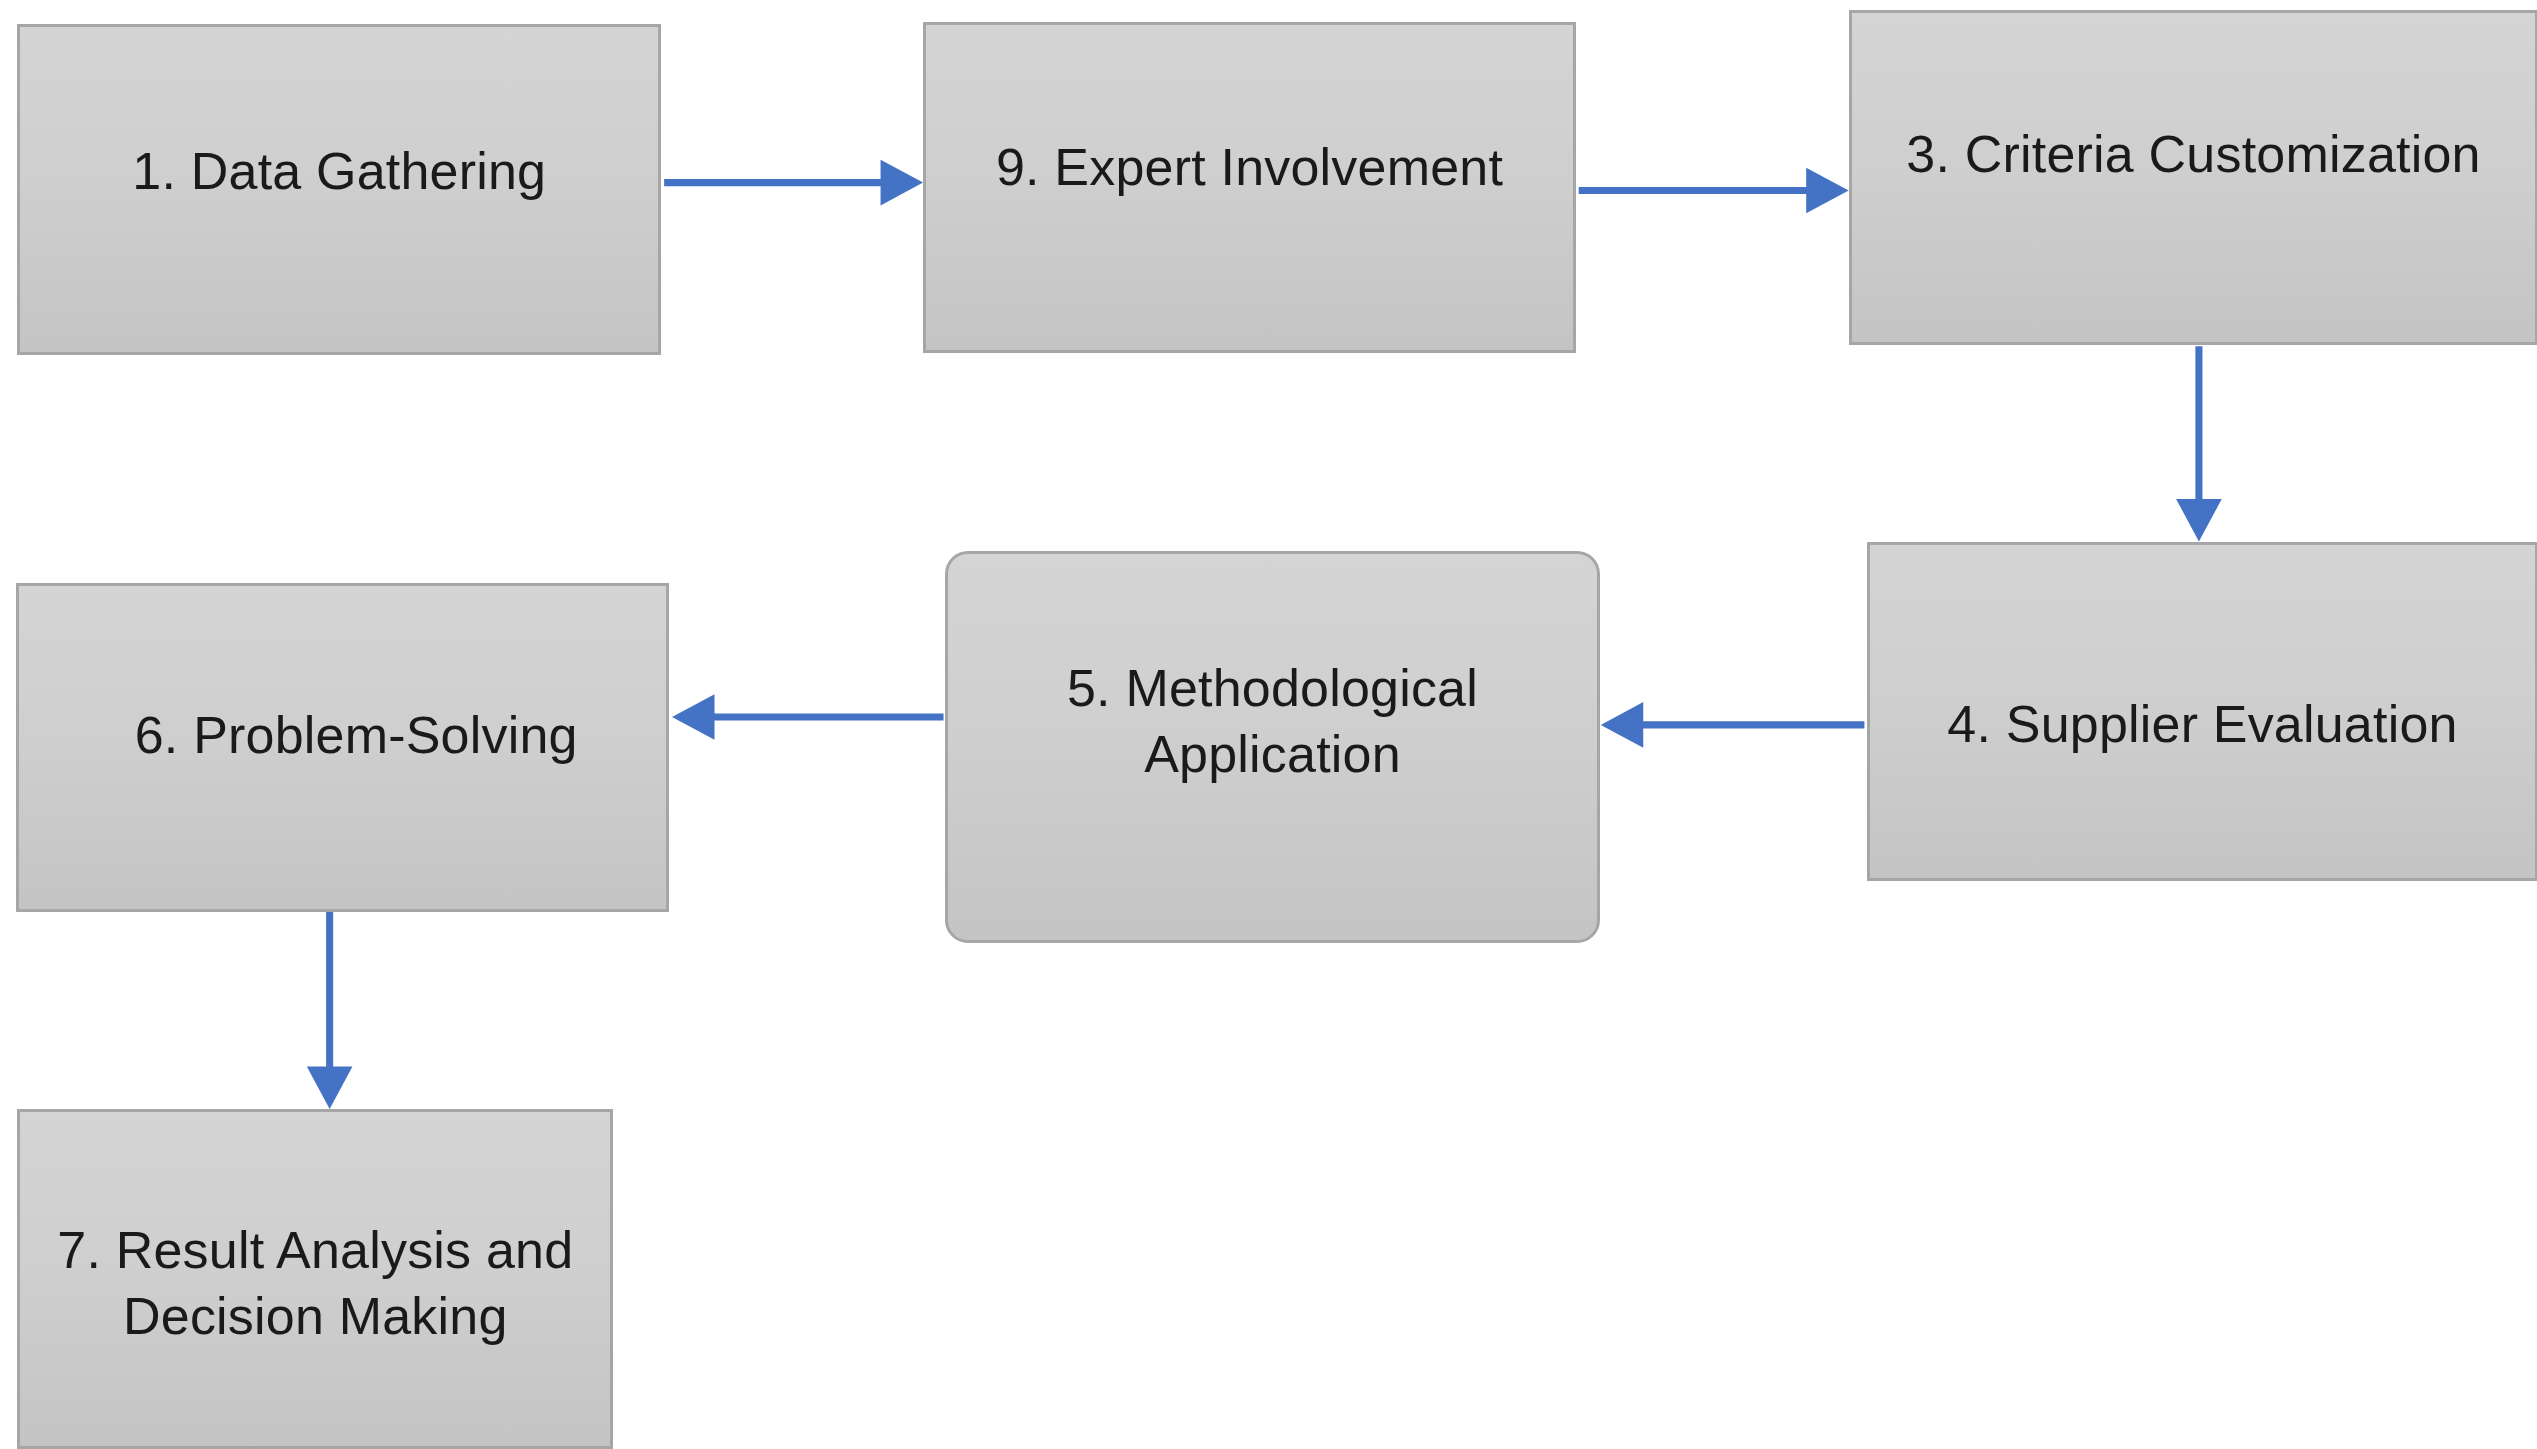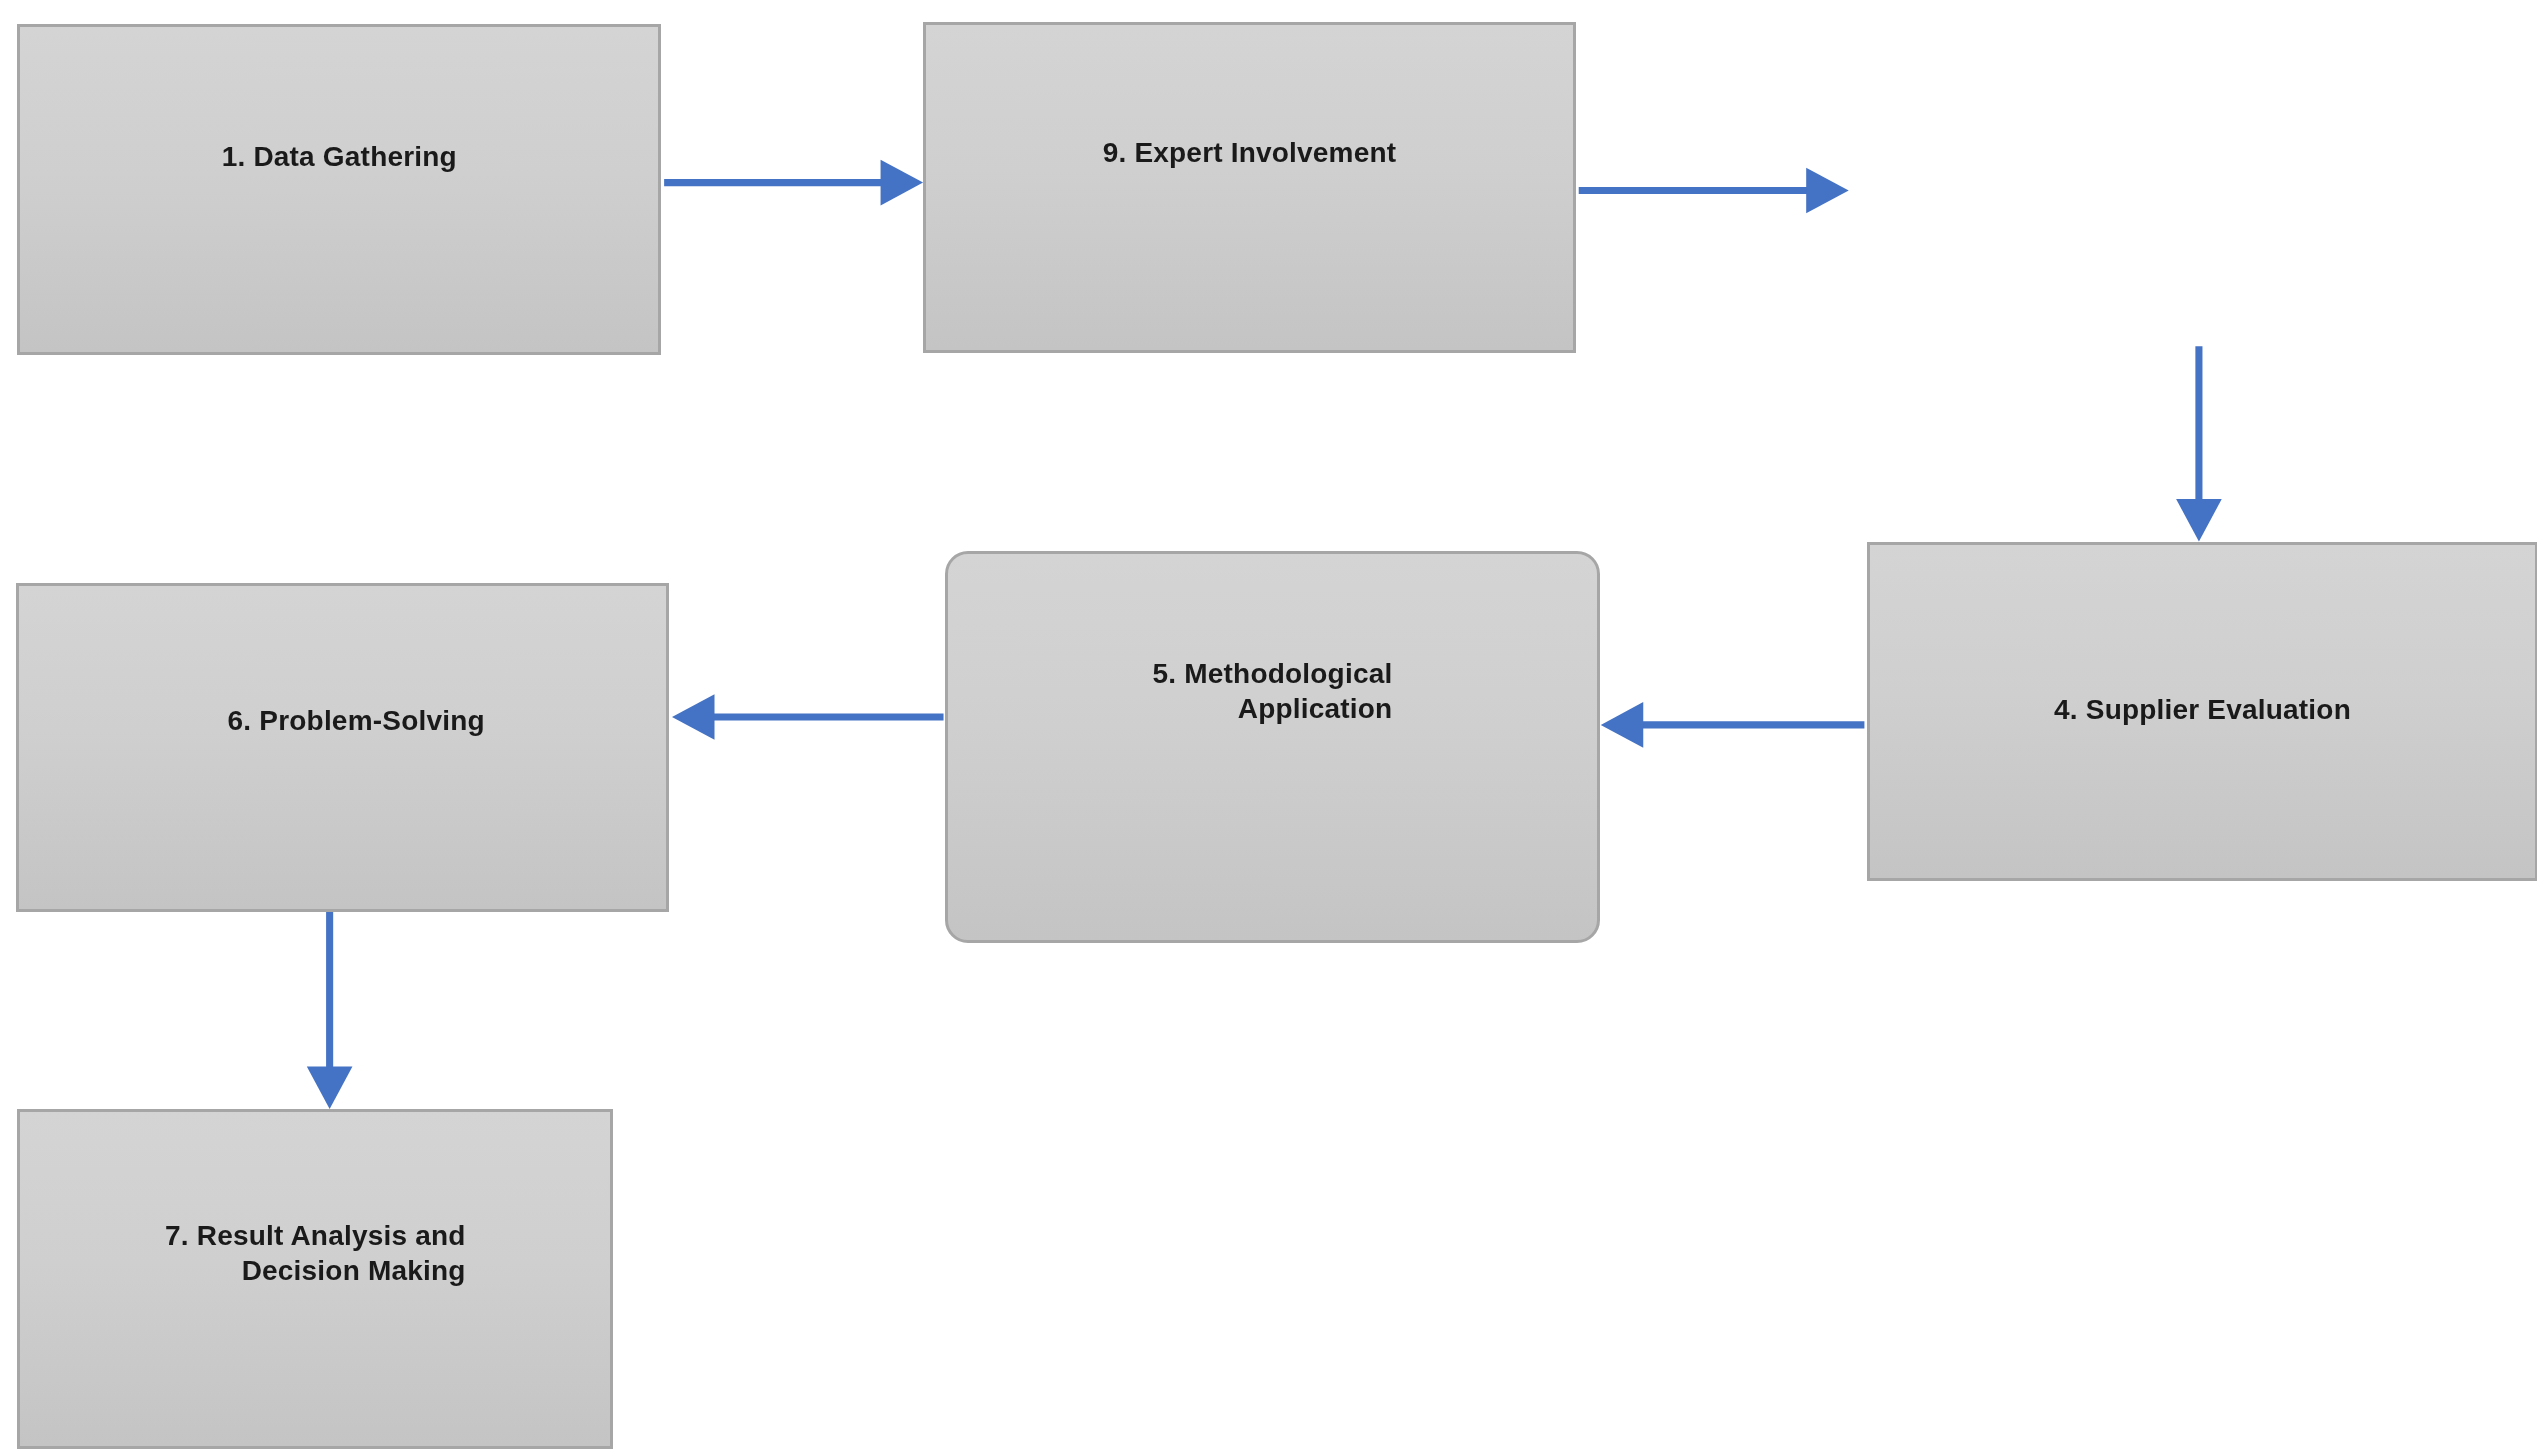--- a/index.html
+++ b/index.html
@@ -19,24 +19,24 @@
   .node {
     position: absolute;
     box-sizing: border-box;
     border: 3.9px solid #a6a6a6;
     background: linear-gradient(to bottom, #d4d4d4 0%, #cfcfcf 45%, #c4c4c4 100%);
     display: flex;
     justify-content: center;
   }
   .node .node-label {
     color: #1a1a1a;
-    font-size: 28px;
+    font-size: 52px;
     line-height: 1.26;
-    text-align: right;
-    font-weight: 700;
+    text-align: center;
+    font-weight: 400;
     letter-spacing: 0.2px;
     white-space: pre-line;
     padding: 0 14px;
   }
   
   .n1 .node-label { margin-top: 112px; }
   .n2 .node-label { margin-top: 110px; }
   .n3 .node-label { margin-top: 109px; }
   .n4 .node-label { margin-top: 147px; }
   .n5 .node-label { margin-top: 102px; }
@@ -91,20 +91,23 @@
   </svg>
 
   <div class="node n1" style="left:17.3px; top:23.6px; width:644px; height:331px;">
     <div class="node-label">1. Data Gathering</div>
   </div>
 
   <div class="node n2" style="left:923px; top:22px; width:653px; height:331px;">
     <div class="node-label">9. Expert Involvement</div>
   </div>
 
+  <div class="node n3" style="left:1849px; top:10.2px; width:689px; height:335px;">
+    <div class="node-label">3. Criteria Customization</div>
+  </div>
 
   <div class="node n4" style="left:1867px; top:542px; width:671px; height:339px;">
     <div class="node-label">4. Supplier Evaluation</div>
   </div>
 
   <div class="node n5" style="left:945px; top:551px; width:655px; height:392px;border-radius:23px;">
     <div class="node-label">5. Methodological
 Application</div>
   </div>
 

